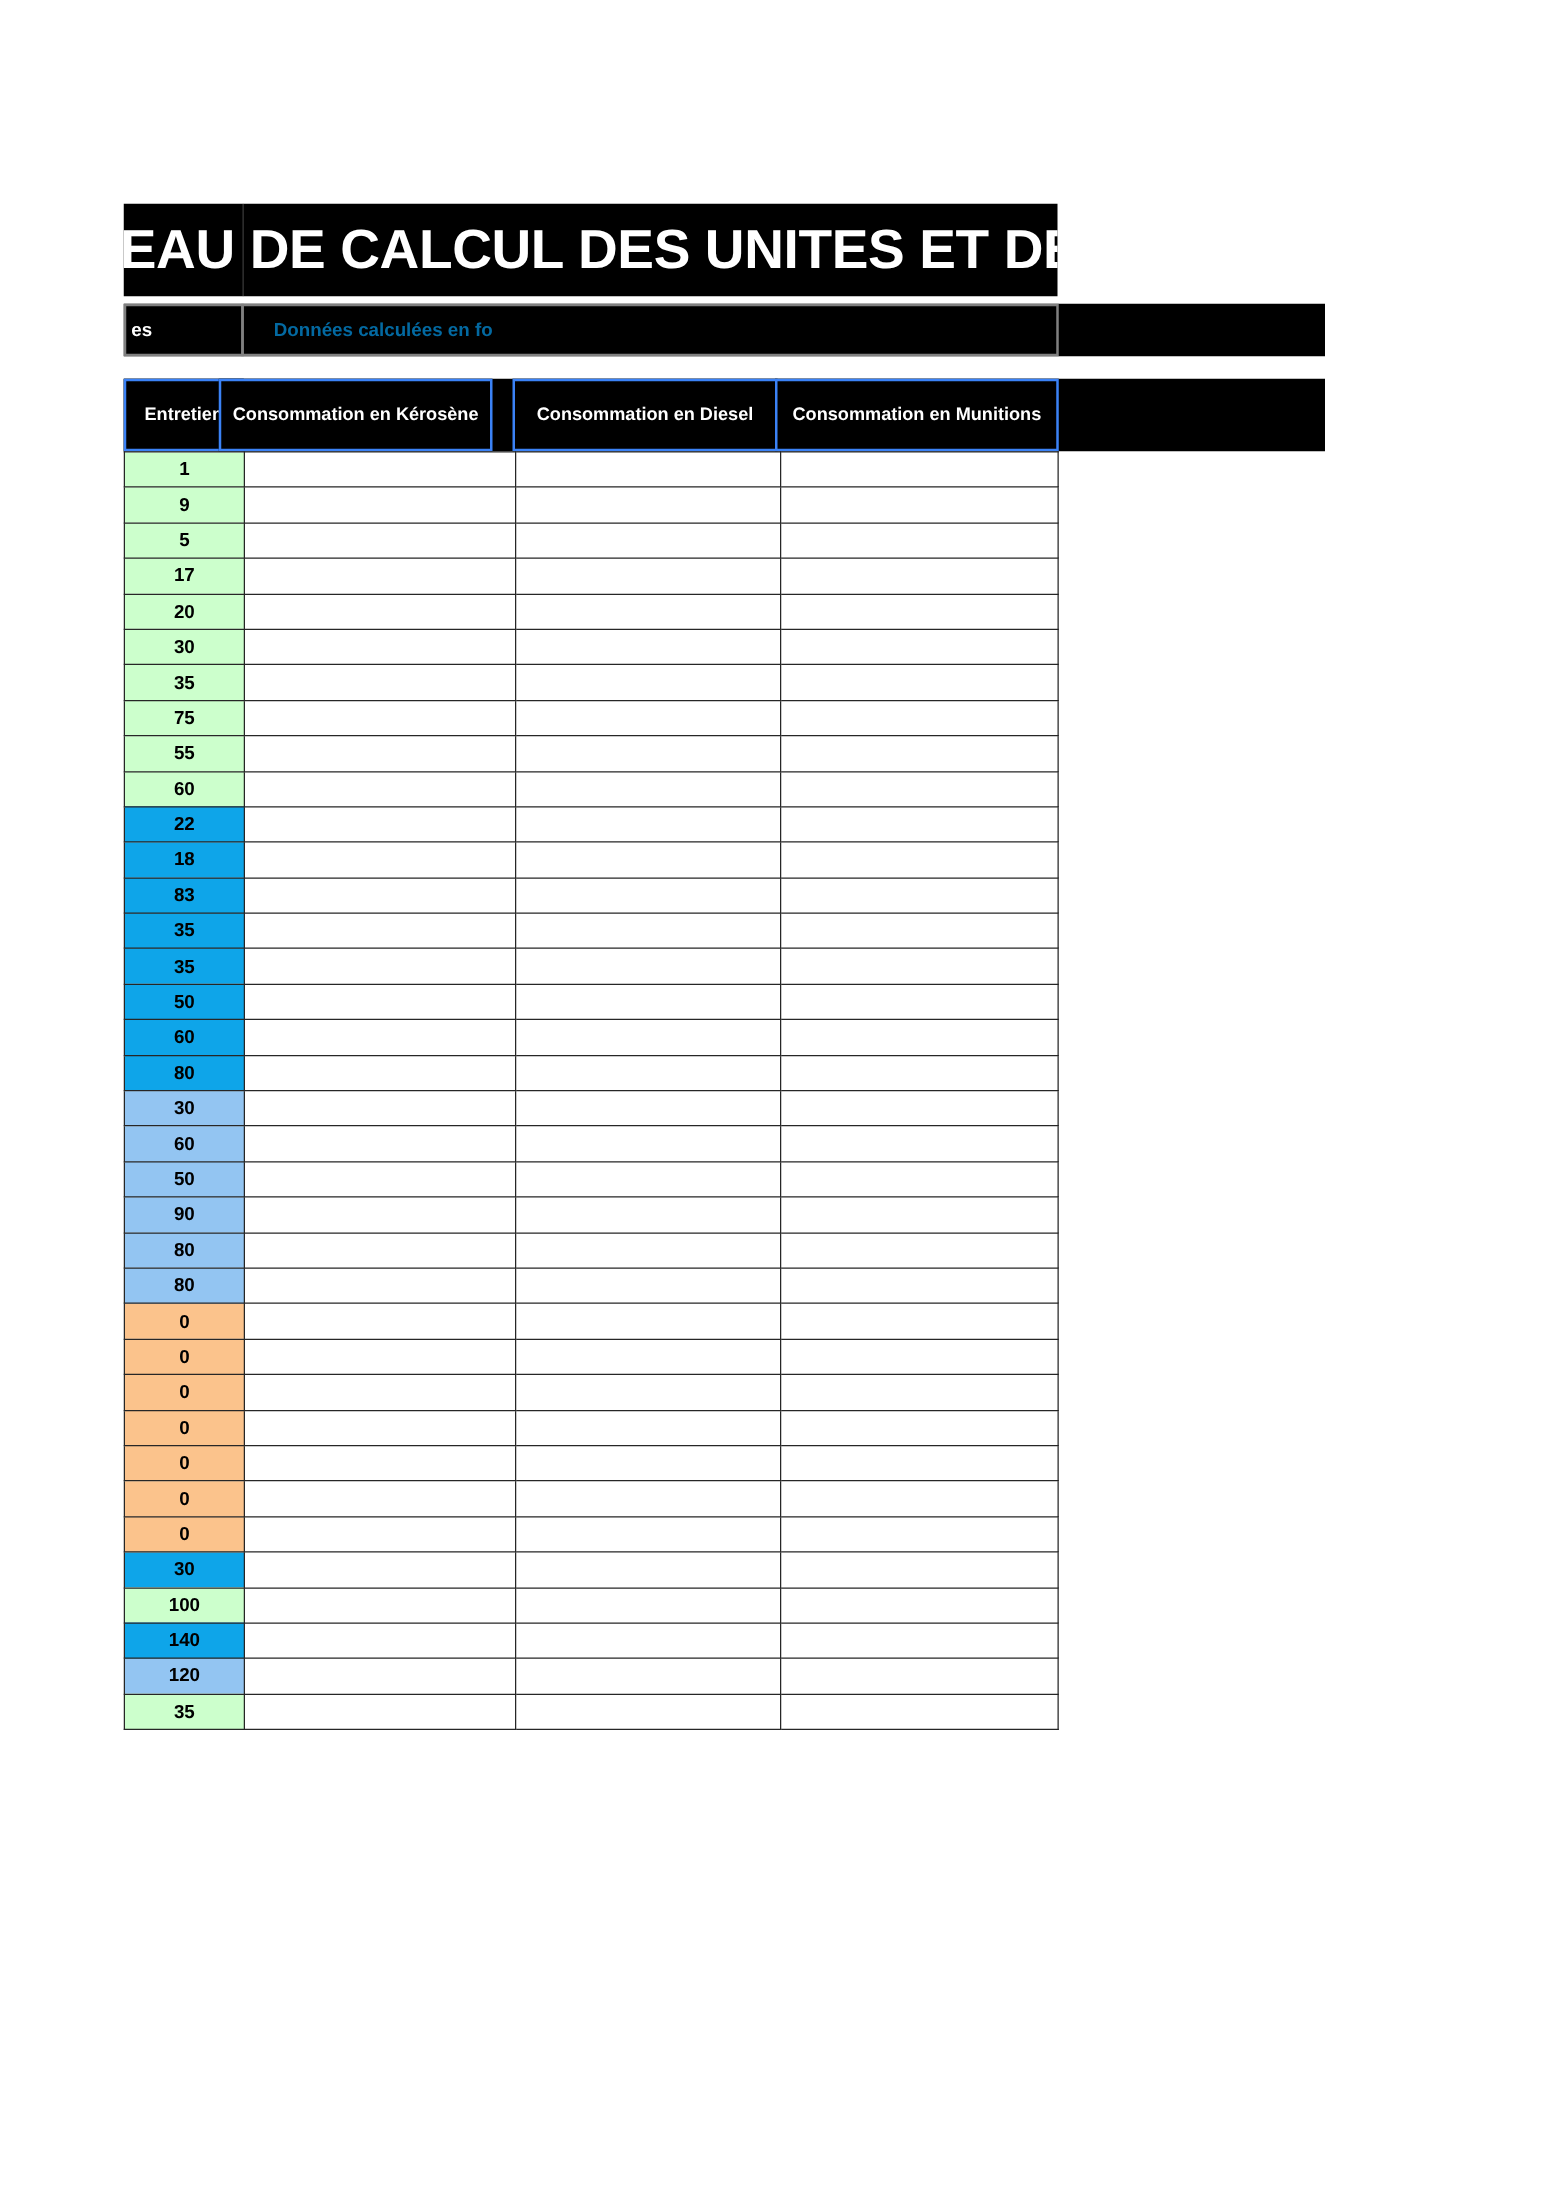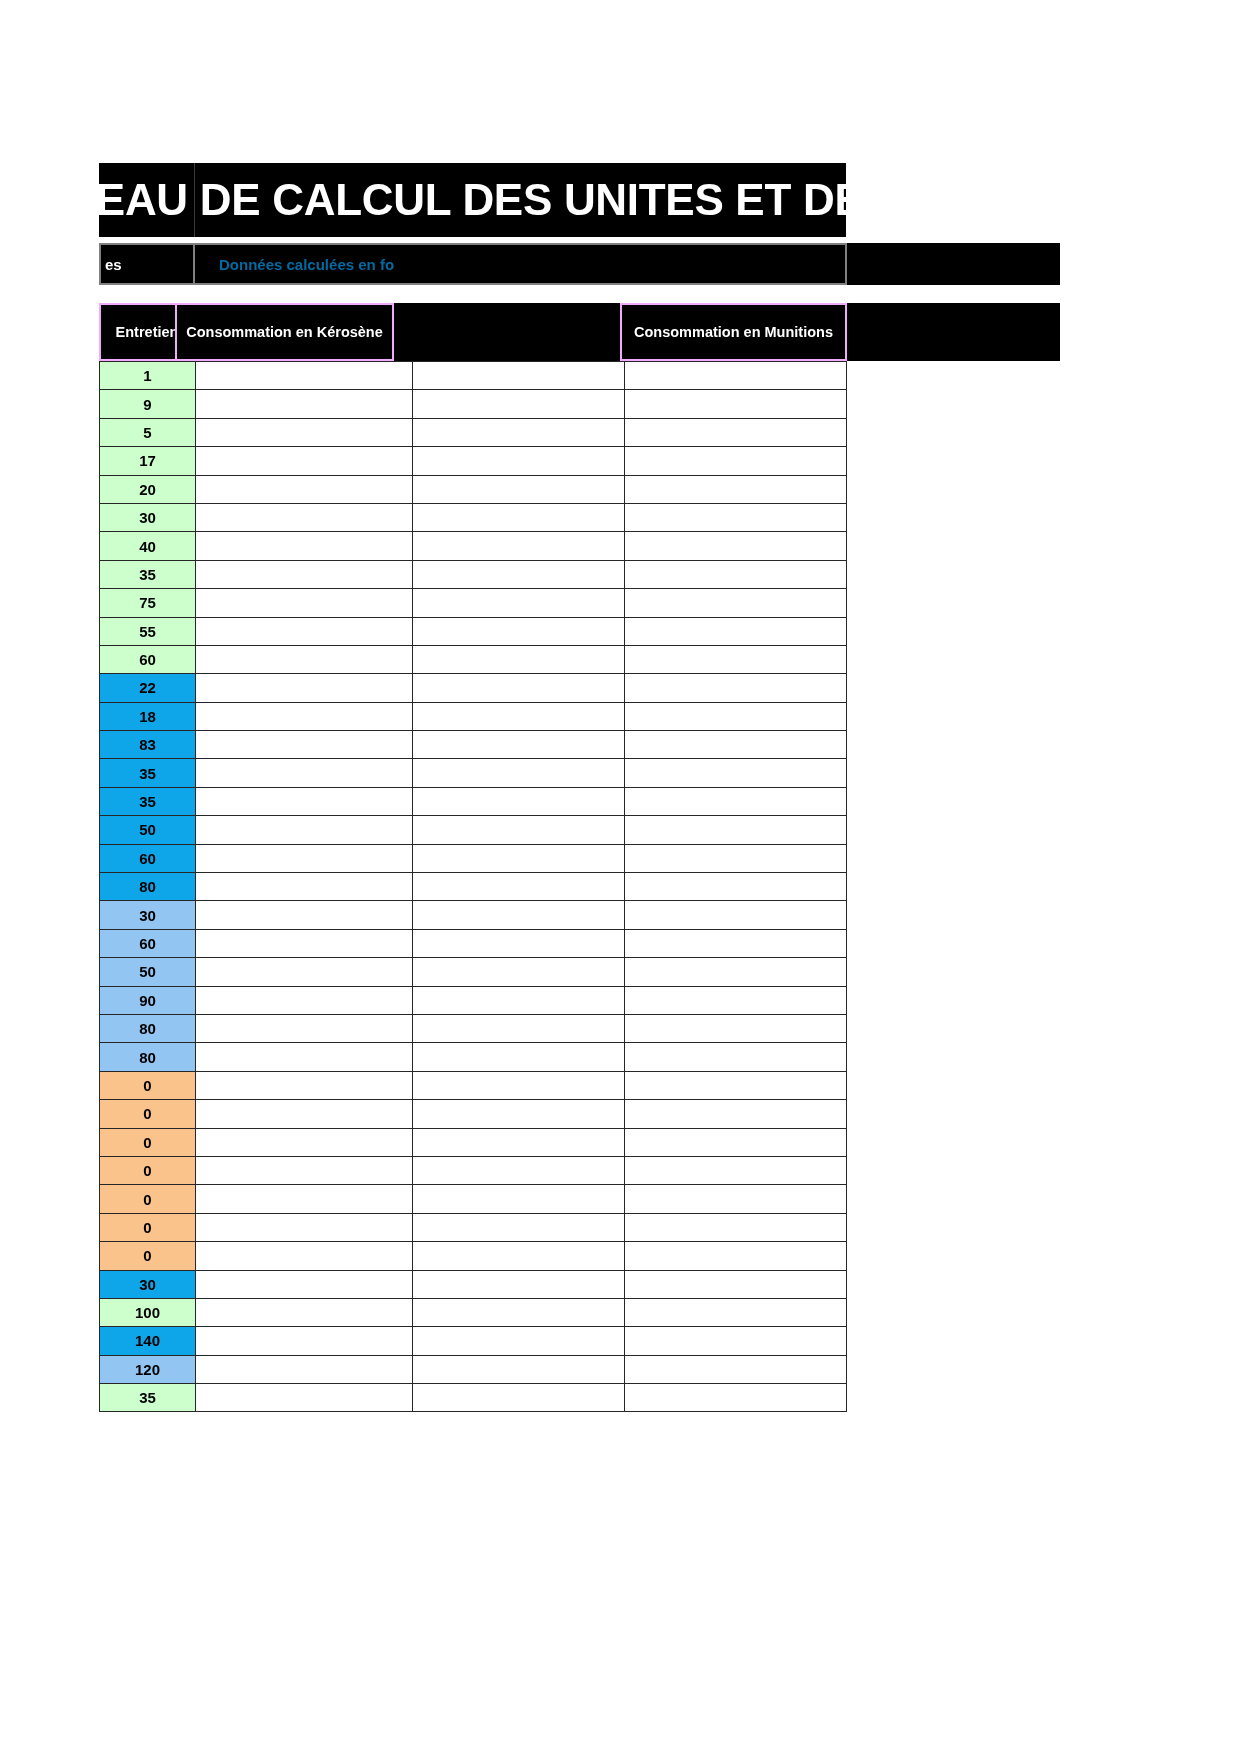--- a/index.html
+++ b/index.html
@@ -101,21 +101,21 @@
     left: 99px;
     top: 303px;
     width: 961px;
     height: 58px;
     background: #000000;
   }
   #colhead-row .ch-cell {
     position: absolute;
     top: 0;
     height: 58px;
-    border: 2px solid #f0abfc;
+    border: 2px solid #3b82f6;
     box-sizing: border-box;
     background: #000000;
     color: #ffffff;
     font-size: 14.5px;
     font-weight: bold;
     display: flex;
     align-items: center;
     justify-content: center;
     text-align: center;
     line-height: 1.15;
@@ -175,20 +175,21 @@
     <span id="gb-left-label">es</span>
   </div>
   <div class="gb-cellborder" id="gb-right-cell">
     <span id="gb-right-label">Données calculées en fo</span>
   </div>
 </div>
 
 <div id="colhead-row">
   <div class="ch-cell" id="ch-entretien">Entretien</div>
   <div class="ch-cell" id="ch-kero">Consommation en Kérosène</div>
+  <div class="ch-cell" id="ch-diesel">Consommation en Diesel</div>
   <div class="ch-cell" id="ch-muni">Consommation en Munitions</div>
 </div>
 
 <table id="data-table">
   <tbody id="data-table-body">
       <tr>
         <td class="label-cell sw-green">1</td>
         <td class="blank-cell c-kero"></td>
         <td class="blank-cell c-dies"></td>
         <td class="blank-cell c-muni"></td>
@@ -217,26 +218,20 @@
         <td class="blank-cell c-dies"></td>
         <td class="blank-cell c-muni"></td>
       </tr>
       <tr>
         <td class="label-cell sw-green">30</td>
         <td class="blank-cell c-kero"></td>
         <td class="blank-cell c-dies"></td>
         <td class="blank-cell c-muni"></td>
       </tr>
       <tr>
-        <td class="label-cell sw-green">40</td>
-        <td class="blank-cell c-kero"></td>
-        <td class="blank-cell c-dies"></td>
-        <td class="blank-cell c-muni"></td>
-      </tr>
-      <tr>
         <td class="label-cell sw-green">35</td>
         <td class="blank-cell c-kero"></td>
         <td class="blank-cell c-dies"></td>
         <td class="blank-cell c-muni"></td>
       </tr>
       <tr>
         <td class="label-cell sw-green">75</td>
         <td class="blank-cell c-kero"></td>
         <td class="blank-cell c-dies"></td>
         <td class="blank-cell c-muni"></td>

